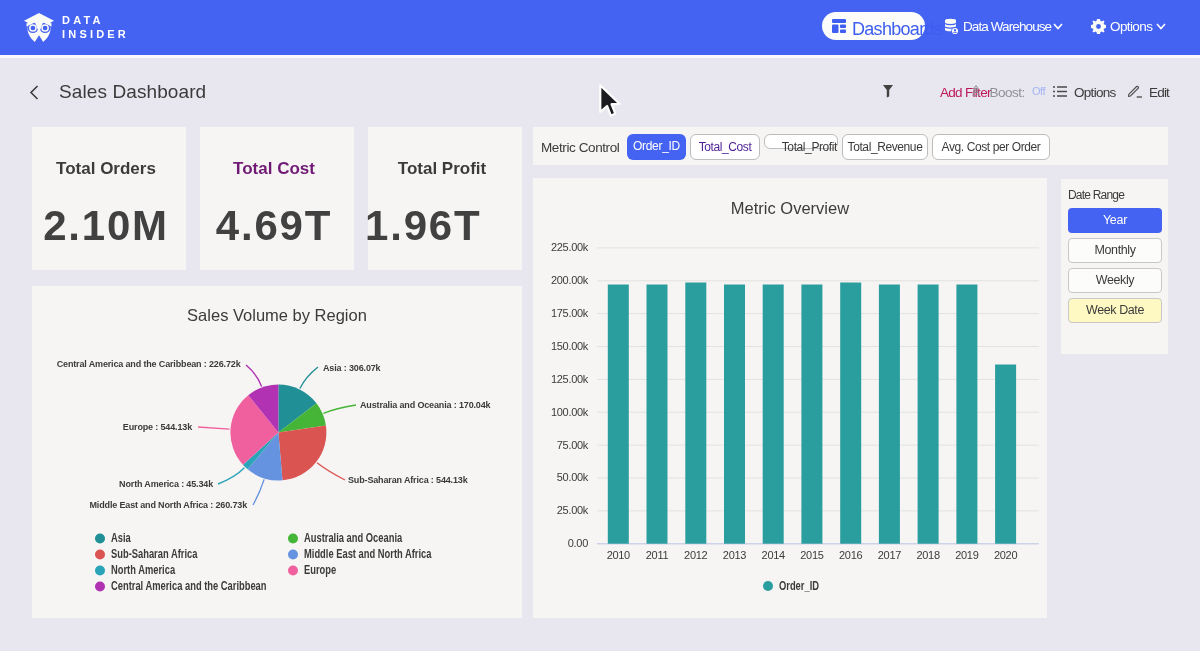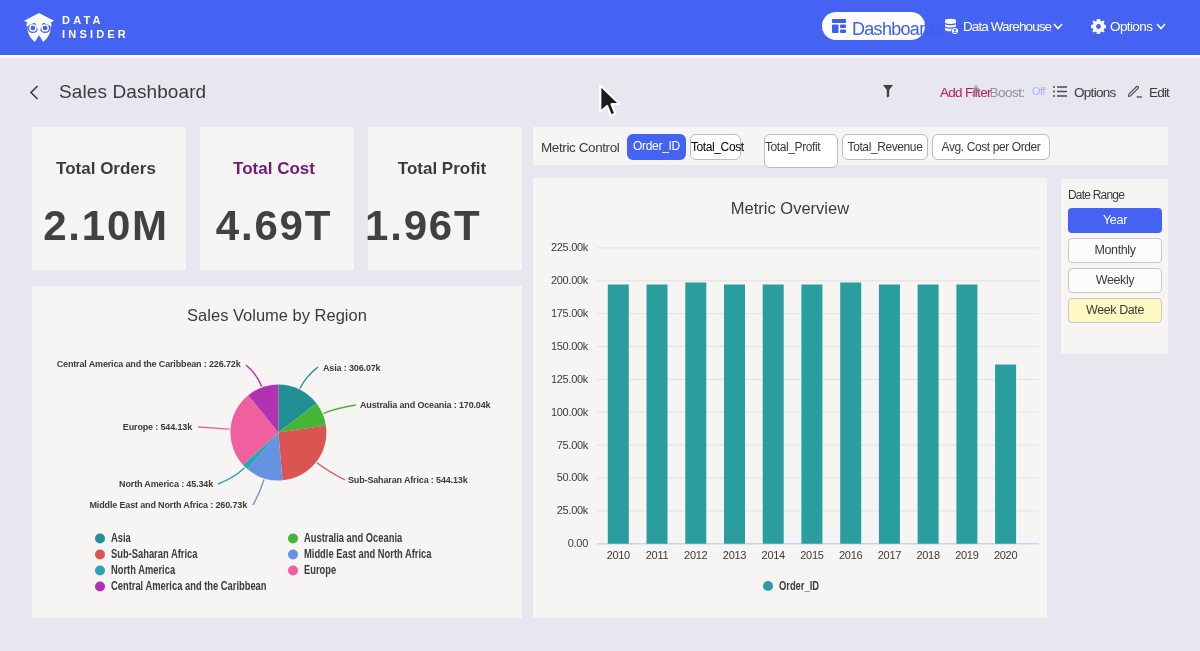--- a/index.html
+++ b/index.html
@@ -145,22 +145,22 @@
       <circle cx="261" cy="268.5" r="5" fill="#6593e0"></circle>
       <text x="0" y="272.5" transform="translate(272,0) scale(0.78,1)" style="font:bold 12px &quot;Liberation Sans&quot;;fill:#3b3b3b;">Middle East and North Africa</text>
       <circle cx="261" cy="284.5" r="5" fill="#f0609e"></circle>
       <text x="0" y="288.5" transform="translate(272,0) scale(0.78,1)" style="font:bold 12px &quot;Liberation Sans&quot;;fill:#3b3b3b;">Europe</text>
     </g>
 </svg>
 
 <div class="card" style="left:533px;top:127px;width:635px;height:38px;"></div>
 <div class="abs" style="left:541px;top:140px;color:#3b3b3b;font-size:13.5px;letter-spacing:-0.4px;">Metric Control</div>
 <div class="abs" style="left:627px;top:134px;width:59px;height:26px;background:#4463f2;border-radius:6px;color:#fff;font-size:12px;letter-spacing:-0.3px;text-align:center;line-height:25px;">Order_ID</div>
-<div class="abs" style="left:690px;top:134px;width:51px;height:26px;background:#fff;border:1px solid #bdbdbd;border-radius:6px;color:#000000;font-size:12px;letter-spacing:-0.4px;text-align:center;line-height:24px;">Total_Cost</div>
-<div class="abs" style="left:764px;top:134px;width:74px;height:34px;background:#fff;border:1px solid #bdbdbd;border-radius:6px;color:#3b3b3b;font-size:12px;letter-spacing:-0.4px;text-align:left;line-height:24px;">Total_Profit</div>
+<div class="abs" style="left:690px;top:134px;width:70px;height:26px;background:#fff;border:1px solid #bdbdbd;border-radius:6px;color:#4c1d95;font-size:12px;letter-spacing:-0.4px;text-align:center;line-height:24px;">Total_Cost</div>
+<div class="abs" style="left:764px;top:134px;width:74px;height:15px;background:#fff;border:1px solid #bdbdbd;border-radius:6px;color:#3b3b3b;font-size:12px;letter-spacing:-0.4px;text-align:right;line-height:24px;">Total_Profit</div>
 <div class="abs" style="left:842px;top:134px;width:86px;height:26px;background:#fff;border:1px solid #bdbdbd;border-radius:6px;color:#3b3b3b;font-size:12px;letter-spacing:-0.4px;text-align:center;line-height:24px;">Total_Revenue</div>
 <div class="abs" style="left:932px;top:134px;width:118px;height:26px;background:#fff;border:1px solid #bdbdbd;border-radius:6px;color:#3b3b3b;font-size:12px;letter-spacing:-0.4px;text-align:center;line-height:24px;">Avg. Cost per Order</div>
 
 <div class="card" style="left:533px;top:178px;width:514px;height:440px;"></div>
 <div class="abs" style="left:533px;top:199px;width:514px;text-align:center;color:#3b3b3b;font-size:16.5px;">Metric Overview</div>
 <svg class="abs" style="left:533px;top:178px;" width="514" height="440" viewBox="0 0 514 440">
   <g id="chart">
       <line x1="64" x2="506" y1="69.9" y2="69.9" stroke="#e2e2e2" stroke-width="1"></line>
       <text x="55" y="73.4" text-anchor="end" style="font:11px &quot;Liberation Sans&quot;;fill:#3b3b3b;letter-spacing:-0.3px;">225.00k</text>
       <line x1="64" x2="506" y1="102.77000000000001" y2="102.77000000000001" stroke="#e2e2e2" stroke-width="1"></line>

